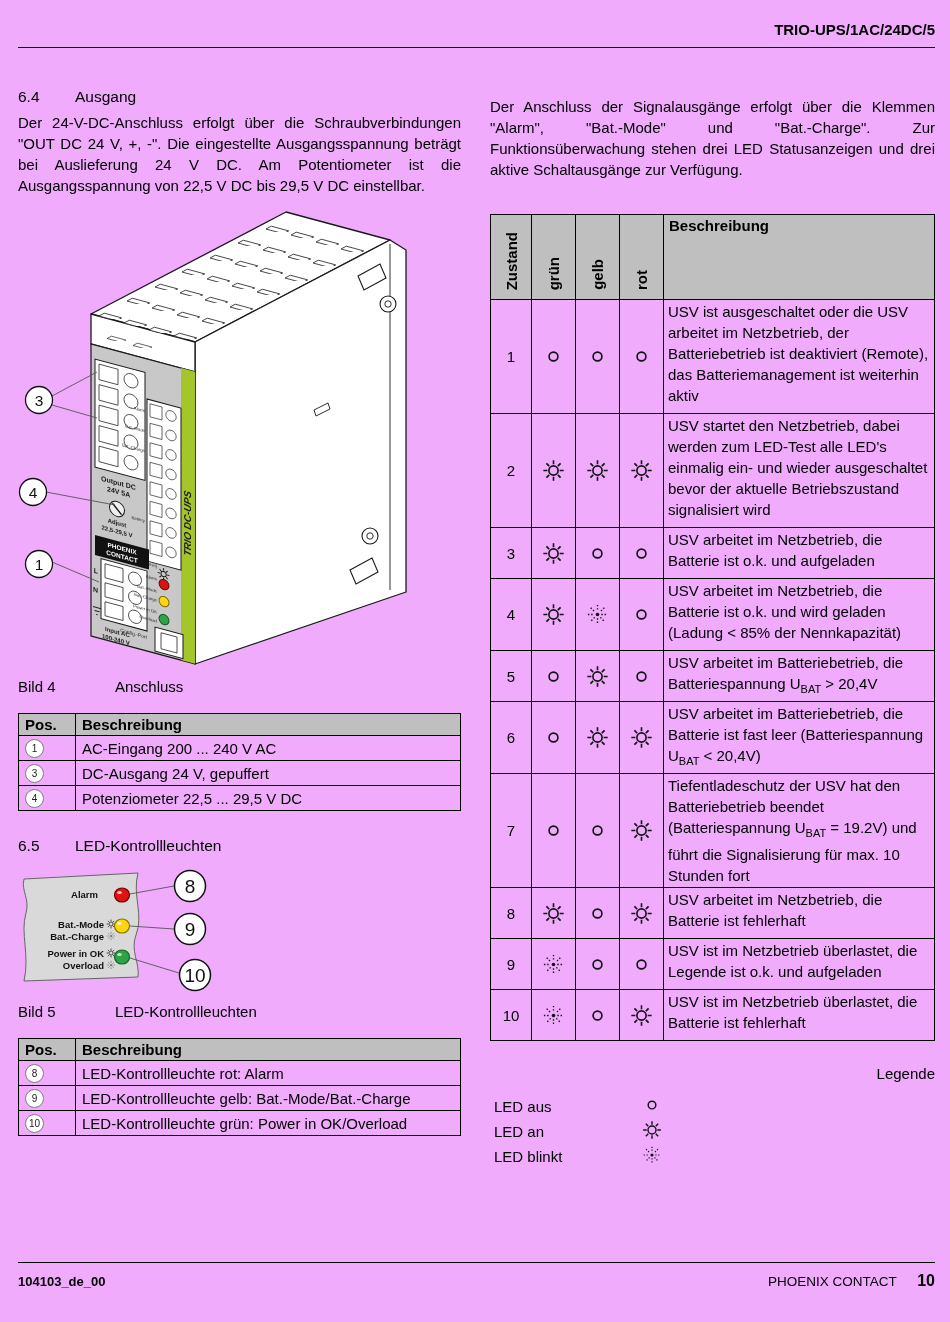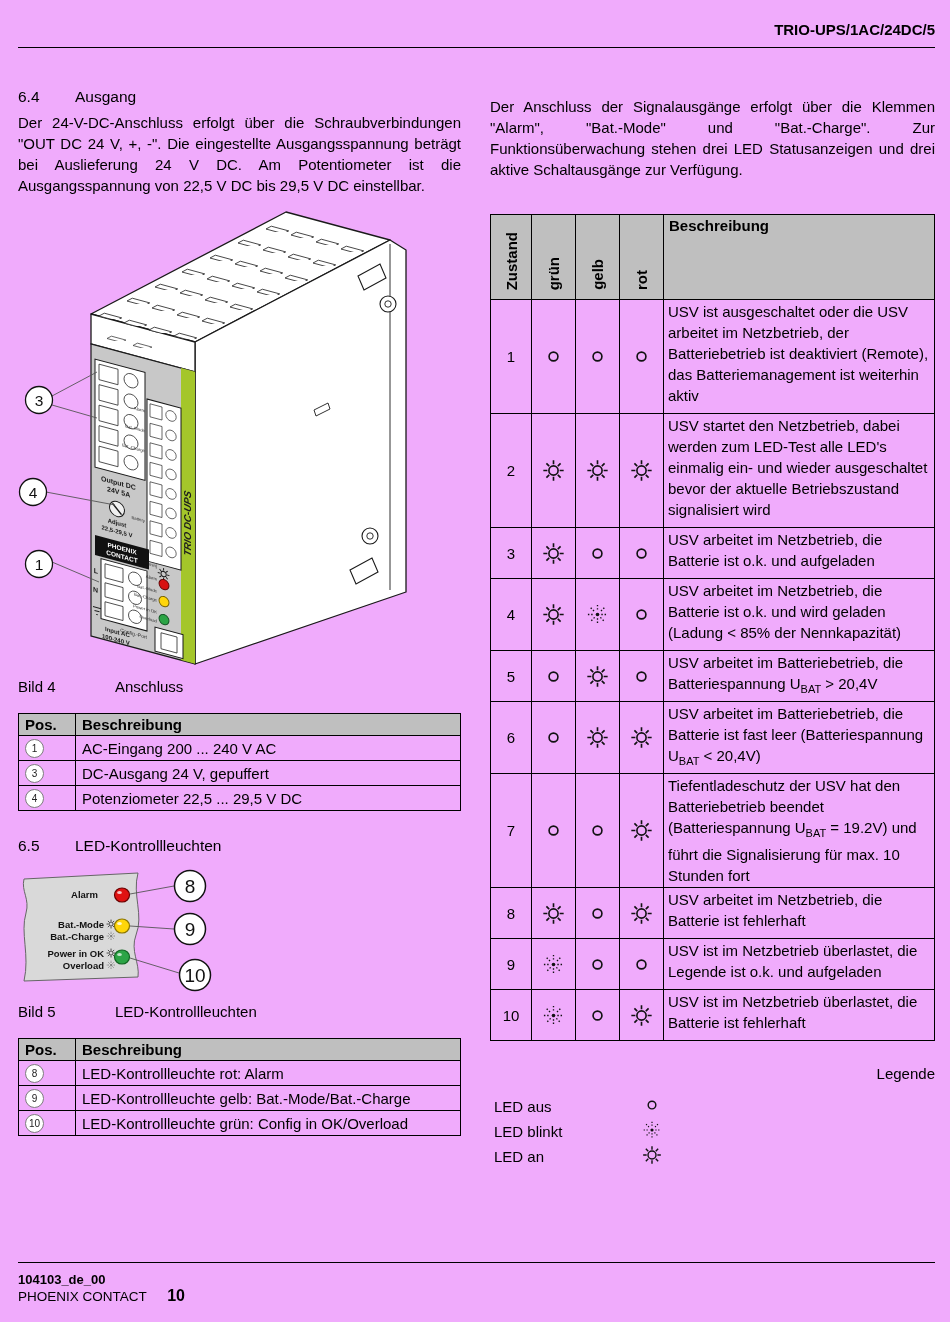--- a/index.html
+++ b/index.html
@@ -34,21 +34,21 @@
   .c-led{width:43px;text-align:center;vertical-align:middle;}
   .c-desc{line-height:21px;padding:1px 4px;vertical-align:top;}
   .ledsym{width:23px;height:23px;display:block;margin:0 auto;}
   sub.sb{font-size:11px;text-align:center;}
   .legend{margin-top:24px;font-size:15px;}
   .legend-title{font-weight:400;margin:0 0 8px 8px;text-align:right;}
   .legend-row{display:flex;align-items:flex-end;height:25px;padding-left:4px;}
   .legend-label{width:148px;}
   .legend-sym .ledsym{width:20px;height:20px;}
   .ft-rule{position:absolute;left:18px;right:15px;top:1262px;border-top:1.6px solid #000;}
-  .ft{position:absolute;left:18px;right:15px;top:1272px;display:flex;justify-content:space-between;align-items:baseline;flex-direction:column;}
+  .ft{position:absolute;left:18px;right:15px;top:1272px;display:flex;justify-content:space-between;align-items:baseline;}
   .ft-doc{font-size:13px;font-weight:700;}
   .ft-co{font-size:13.5px;}
   .ft-page{font-size:16px;font-weight:700;margin-left:16px;}
   
   .t7b{font:700 7px "Liberation Sans",sans-serif;fill:#1a1a1a;}
   .t6b{font:700 6px "Liberation Sans",sans-serif;fill:#1a1a1a;}
   .t5{font:400 5px "Liberation Sans",sans-serif;fill:#2a2a2a;}
   .t43{font:400 4.3px "Liberation Sans",sans-serif;fill:#2a2a2a;}
   .logo-t{font:700 6.5px "Liberation Sans",sans-serif;fill:#fff;}
   .stripe-txt{font:italic 700 10px "Liberation Sans",sans-serif;fill:#1c1c1c;}
@@ -324,21 +324,21 @@
         <tr>
           <td class="pos-col"><span class="circ">8</span></td>
           <td>LED-Kontrollleuchte rot: Alarm</td>
         </tr>
         <tr>
           <td class="pos-col"><span class="circ">9</span></td>
           <td>LED-Kontrollleuchte gelb: Bat.-Mode/Bat.-Charge</td>
         </tr>
         <tr>
           <td class="pos-col"><span class="circ">10</span></td>
-          <td>LED-Kontrollleuchte grün: Config in OK/Overload</td>
+          <td>LED-Kontrollleuchte grün: Power in OK/Overload</td>
         </tr>
       </tbody>
     </table>
   </div>
 
   <div class="col-right">
     <p class="para" style="margin-top:2px">Der Anschluss der Signalausgänge erfolgt über die Klemmen "Alarm", "Bat.-Mode" und "Bat.-Charge". Zur Funktionsüberwachung stehen drei LED Statusanzeigen und drei aktive Schaltausgänge zur Verfügung.</p>
 
     <table class="statustable">
       <thead>
@@ -488,32 +488,32 @@
       <div class="legend-title">Legende</div>
       <div class="legend-row">
         <span class="legend-label">LED aus</span>
         <span class="legend-sym">
             <svg class="ledsym" viewBox="0 0 24 24">
               <use href="#sym-off"></use>
             </svg>
           </span>
       </div>
       <div class="legend-row">
+        <span class="legend-label">LED an</span>
+        <span class="legend-sym">
+            <svg class="ledsym" viewBox="0 0 24 24">
+              <use href="#sym-on"></use>
+            </svg>
+          </span>
+      </div>
+      <div class="legend-row">
         <span class="legend-label">LED blinkt</span>
         <span class="legend-sym">
             <svg class="ledsym" viewBox="0 0 24 24">
               <use href="#sym-blink"></use>
-            </svg>
-          </span>
-      </div>
-      <div class="legend-row">
-        <span class="legend-label">LED an</span>
-        <span class="legend-sym">
-            <svg class="ledsym" viewBox="0 0 24 24">
-              <use href="#sym-on"></use>
             </svg>
           </span>
       </div>
     </div>
   </div>
 
   <div class="ft-rule"></div>
   <div class="ft">
     <span class="ft-doc">104103_de_00</span>
     <span class="ft-right">

